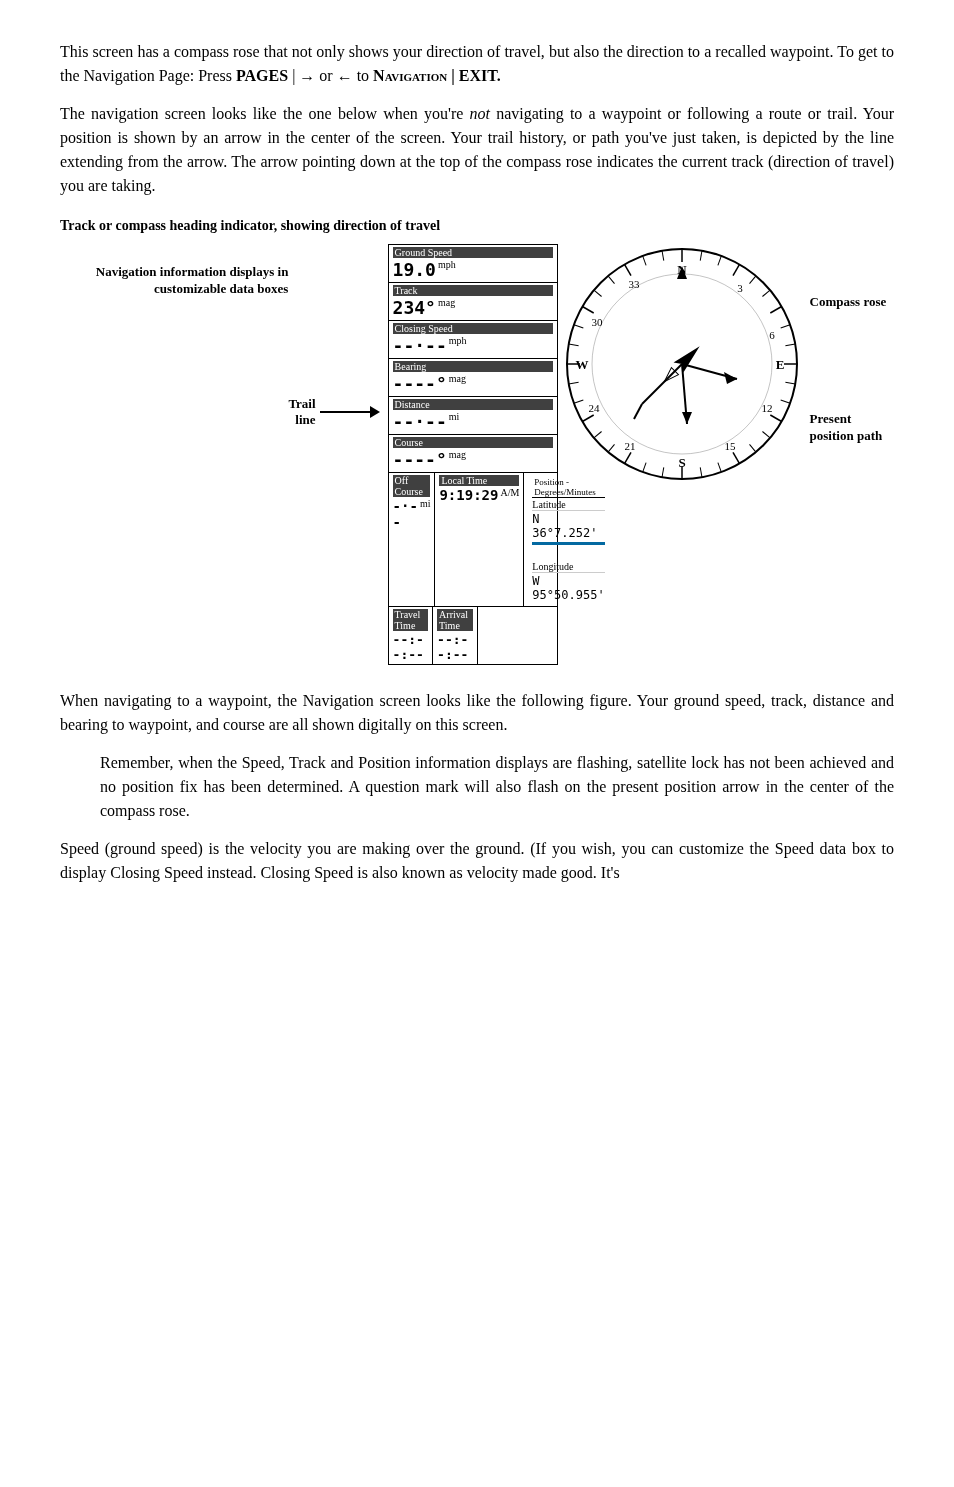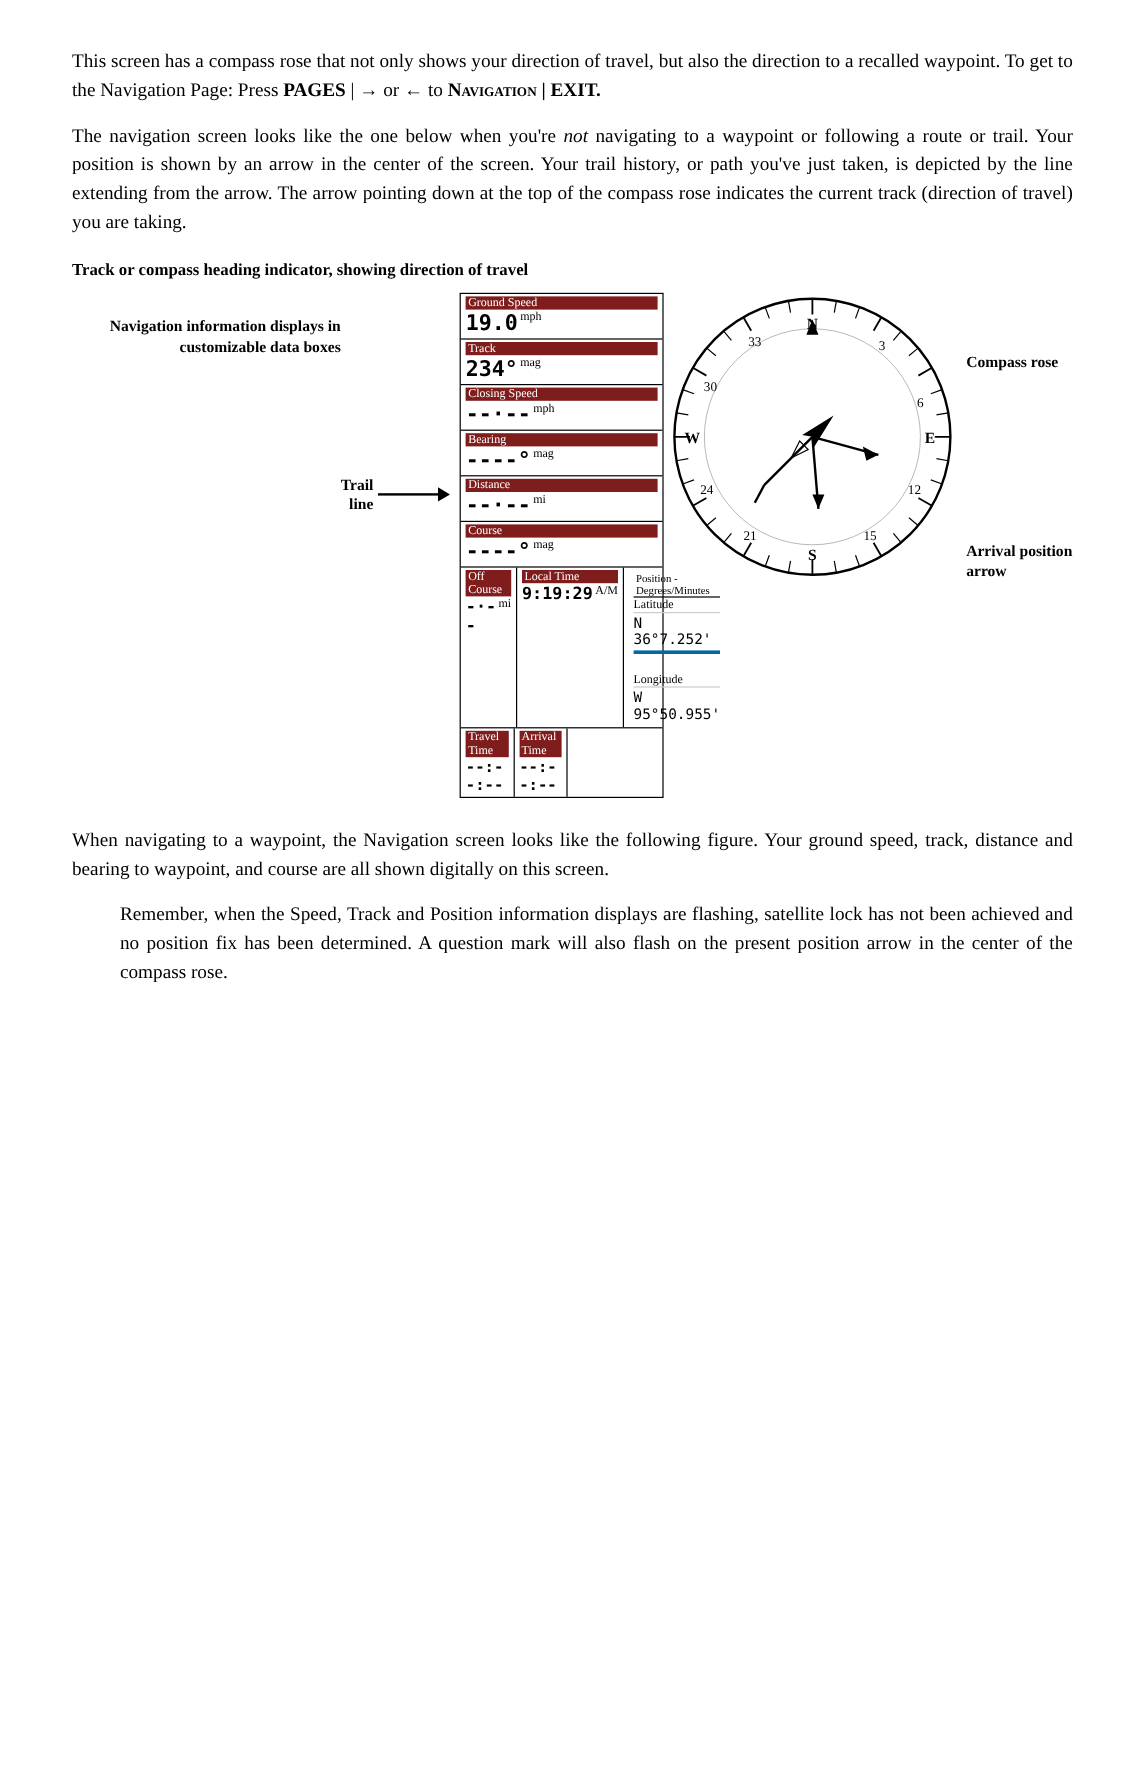--- a/index.html
+++ b/index.html
@@ -84,21 +84,20 @@
       border-left: 10px solid #000;
     }
 
     
     .right-labels {
       display: flex;
       flex-direction: column;
       align-items: flex-start;
       margin-left: 8px;
       margin-top: 20px;
-      gap: 40px;
     }
     .right-label {
       font-size: 13px;
       font-weight: bold;
       line-height: 1.3;
     }
     .right-label-present {
       margin-top: 120px;
     }
 
@@ -112,21 +111,21 @@
     .data-box {
       border-bottom: 1px solid #000;
       padding: 2px 4px;
     }
     .data-box:last-child {
       border-bottom: none;
     }
     .data-box-label {
       font-size: 10px;
       color: #fff;
-      background: #7f1d1d;
+      background: #404040;
       display: block;
       padding: 0 2px;
       margin-bottom: 1px;
     }
     .data-box-value {
       font-size: 18px;
       font-weight: bold;
       font-family: monospace;
       display: flex;
       align-items: flex-start;
@@ -412,29 +411,32 @@
           <g transform="translate(120,120)">
             <line x1="0" y1="0" x2="5" y2="60" stroke="#000" stroke-width="2"></line>
             <polygon points="5,60 0,48 10,48" fill="#000"></polygon>
           </g>
 
         </svg>
       </div>
 
       <div class="right-labels">
         <div class="right-label" style="margin-top:30px;">Compass rose</div>
-        <div class="right-label right-label-present" style="margin-top:100px;">Arrival position arrow</div>
+        <div class="right-label right-label-present" style="margin-top:100px;">Present position path</div>
       </div>
 
     </div>
   </div>
 
   <p>
     <span>When navigating to a waypoint, the Navigation screen looks like the following figure. Your ground speed, track, distance and bearing to waypoint, and course are all shown digitally on this screen.</span>
   </p>
 
   <p class="indented-note">
     <span>Remember, when the Speed, Track and Position information displays are flashing, satellite lock has not been achieved and no position fix has been determined. A question mark will also flash on the present position arrow in the center of the compass rose.</span>
   </p>
 
+  <p>
+    <span>Speed (ground speed) is the velocity you are making over the ground. (If you wish, you can customize the Speed data box to display Closing Speed instead. Closing Speed is also known as velocity made good. It's</span>
+  </p>
 
 
 </div>
 
 </body></html>

